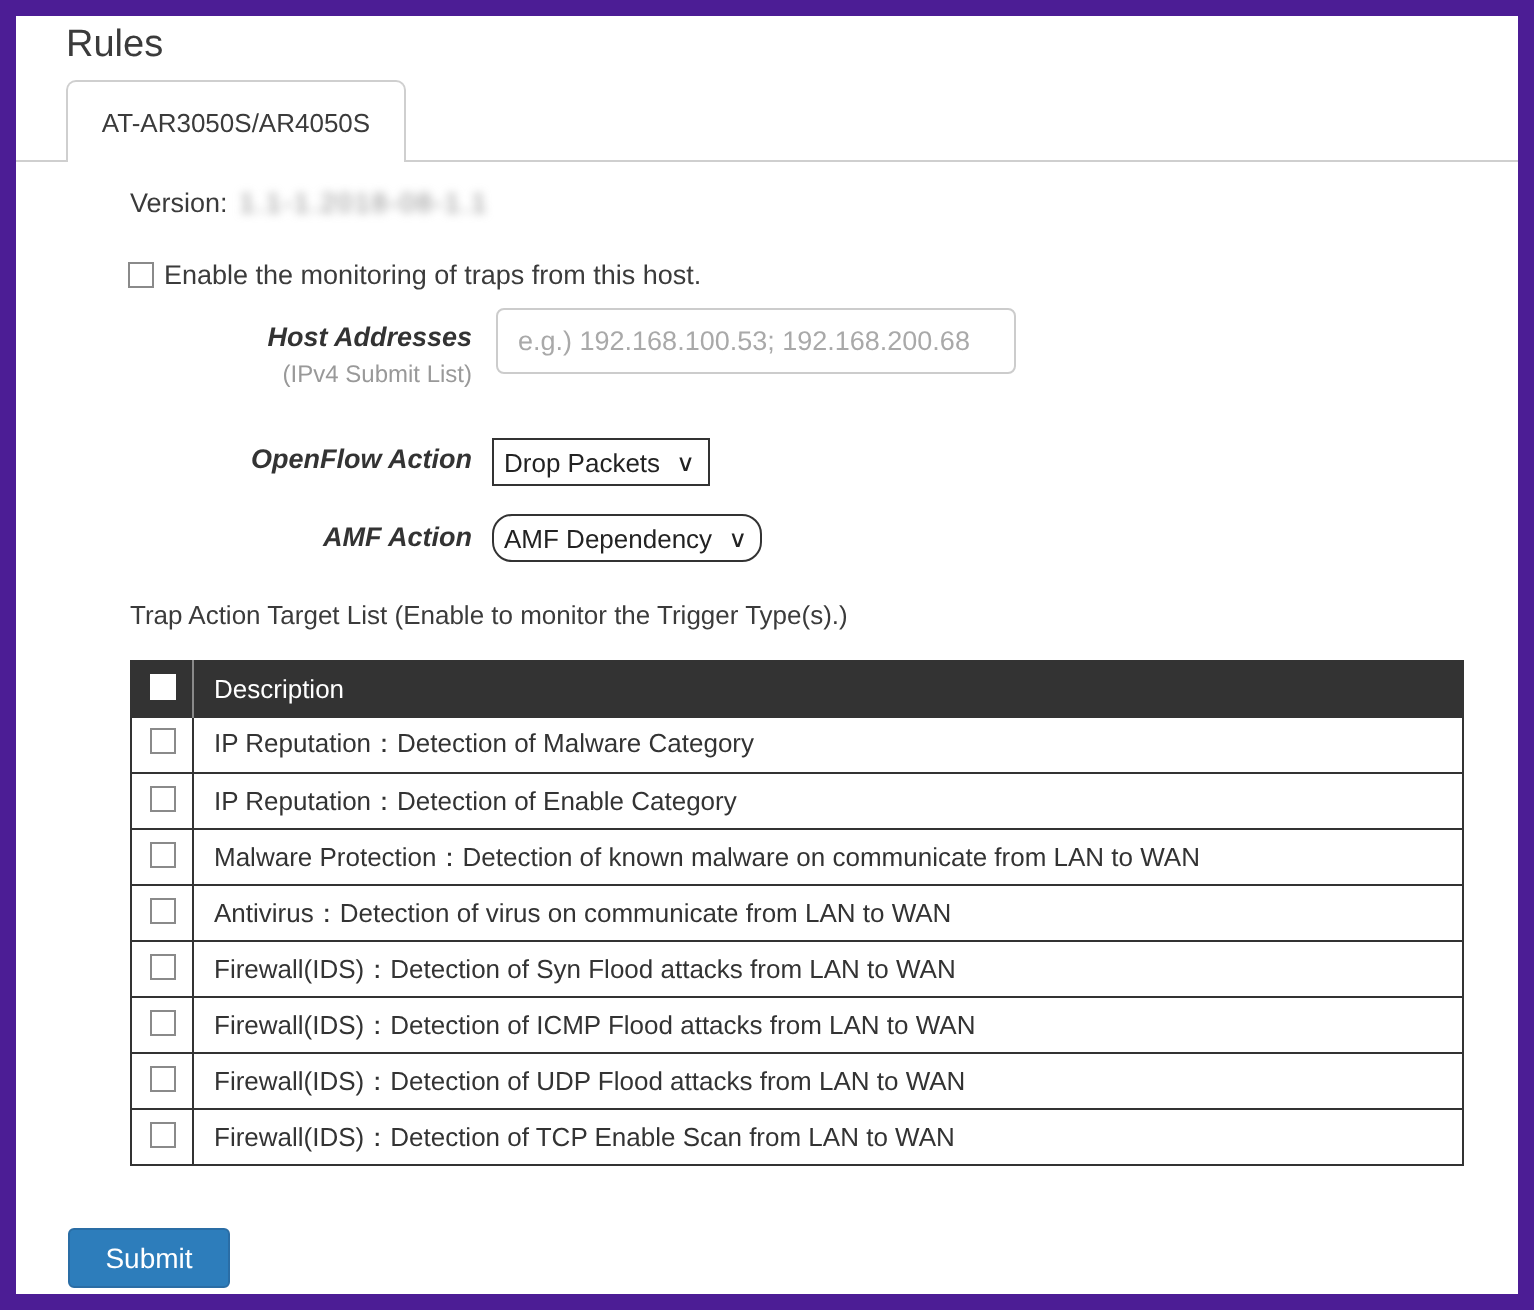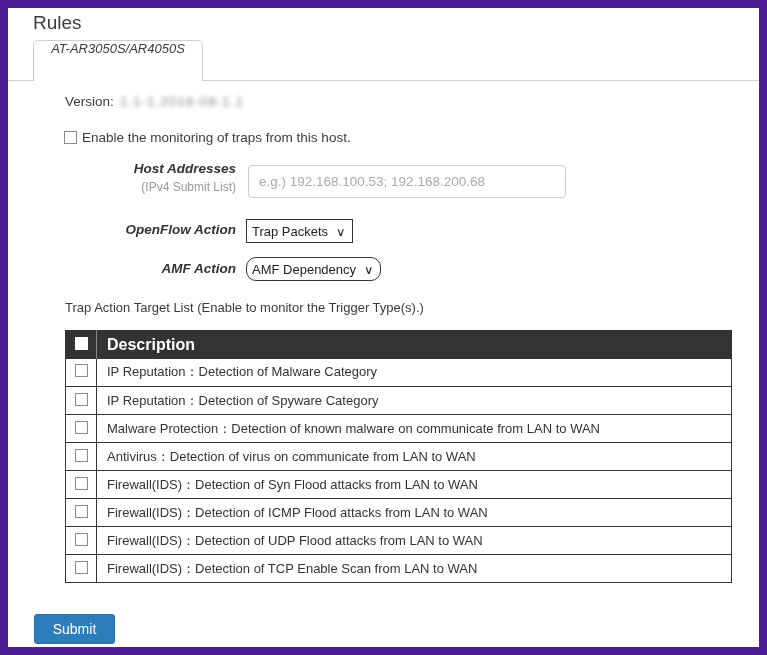--- a/index.html
+++ b/index.html
@@ -14,22 +14,22 @@
     font-size:19px; color:#3b3b3b; font-weight:400;
   }
   .tab-line {
     position:absolute; left:0; right:0; top:72px;
     border-top:1px solid #cfcfcf;
   }
   .tab {
     position:absolute; left:25px; top:32px; width:170px; height:41px;
     background:#fff; border:1px solid #cfcfcf; border-bottom:none;
     border-radius:5px 5px 0 0; z-index:2;
-    display:flex; justify-content:center;
-    font-size:13px; color:#3b3b3b; cursor:pointer;font-style:italic;
+    display:flex; align-items:center; justify-content:center;
+    font-size:13px; color:#3b3b3b; cursor:pointer;
   }
   .version-row {
     position:absolute; left:57px; top:86px; font-size:13.5px; color:#3b3b3b;
     display:flex; gap:6px;
   }
   .blurred-value {
     filter: blur(2.3px); color:#8a8a8a; font-size:13.5px; letter-spacing:1px;
     user-select:none;
   }
   .enable-row {
@@ -44,21 +44,21 @@
   }
   .field-label {
     position:absolute; width:171px; left:57px; text-align:right;
     font-weight:bold; font-size:13.5px; color:#333;font-style:italic;
   }
   .field-sublabel {
     position:absolute; width:171px; left:57px; text-align:right;
     font-size:12px; color:#999;
   }
   .host-input {
-    position:absolute; left:240px; top:157px; width:318px; height:33px;
+    position:absolute; left:240px; top:146px; width:260px; height:33px;
     border:1px solid #ccc; border-radius:4px; padding:0 10px;
     font-size:13.5px; color:#333; font-family:"Liberation Sans", sans-serif;
     outline:none; background:#fff;
   }
   .host-input::placeholder { color:#a9a9a9; opacity:1; }
   .selectbox {
     position:absolute; left:238px; height:24px;
     border:1px solid #333; background:#fff; cursor:pointer;
     display:flex; align-items:center; padding:0 6px 0 5px;
     font-size:13px; color:#222; gap:8px; white-space:nowrap;
@@ -70,21 +70,21 @@
   table.trap-table {
     position:absolute; left:57px; top:322px; width:667px;
     border-collapse:collapse; table-layout:fixed;
     font-size:13px; color:#333; background:#fff;
     border:1px solid #333;
   }
   table.trap-table th, table.trap-table td { padding:0; }
   th.cb-cell, td.cb-cell { width:31px; text-align:center; vertical-align:middle; }
   thead th { background:#333; color:#fff; height:28px; font-weight:400; text-align:left; }
   thead th.cb-cell { border-right:1px solid #8a8a8a; }
-  thead th.desc-cell { padding-left:10px; font-size:16px;font-weight:bold; }
+  thead th.desc-cell { padding-left:10px; font-size:13px; }
   tbody td { height:28px; border-bottom:1px solid #333; }
   tbody td.cb-cell { border-right:1px solid #333; }
   tbody td.desc-cell { padding-left:10px; }
   thead input[type="checkbox"].cb { border-color:#fff; background:#fff; }
   .submit-btn {
     position:absolute; left:26px; top:606px; width:81px; height:30px;
     background:#2d7dbb; border:1px solid #2a6da5; border-radius:3px;
     color:#fff; font-size:14px; font-family:"Liberation Sans", sans-serif;
     cursor:pointer;
   }
@@ -110,21 +110,21 @@
     <input type="checkbox" class="cb" style="">
     <span>Enable the monitoring of traps from this host.</span>
   </label>
 
   <div class="field-label" style="top:153px;">Host Addresses</div>
   <div class="field-sublabel" style="top:172px;">(IPv4 Submit List)</div>
   <input class="host-input" type="text" placeholder="e.g.) 192.168.100.53; 192.168.200.68" style="">
 
   <div class="field-label" style="top:214px;">OpenFlow Action</div>
   <div class="selectbox" style="top:211px;">
-    <span>Trap Packets</span>
+    <span>Drop Packets</span>
     <span class="chev">∨</span>
   </div>
 
   <div class="field-label" style="top:253px;">AMF Action</div>
   <div class="selectbox" style="top:249px;border-radius:10px;">
     <span>AMF Dependency</span>
     <span class="chev">∨</span>
   </div>
 
   <div class="trap-caption">Trap Action Target List (Enable to monitor the Trigger Type(s).)</div>
@@ -143,21 +143,21 @@
       <td class="cb-cell">
         <input type="checkbox" class="cb" style="">
       </td>
       <td class="desc-cell">IP Reputation：Detection of Malware Category</td>
     </tr>
 
     <tr>
       <td class="cb-cell">
         <input type="checkbox" class="cb" style="">
       </td>
-      <td class="desc-cell">IP Reputation：Detection of Spyware Category</td>
+      <td class="desc-cell">IP Reputation：Detection of Enable Category</td>
     </tr>
 
     <tr>
       <td class="cb-cell">
         <input type="checkbox" class="cb" style="">
       </td>
       <td class="desc-cell">Malware Protection：Detection of known malware on communicate from LAN to WAN</td>
     </tr>
 
     <tr>

